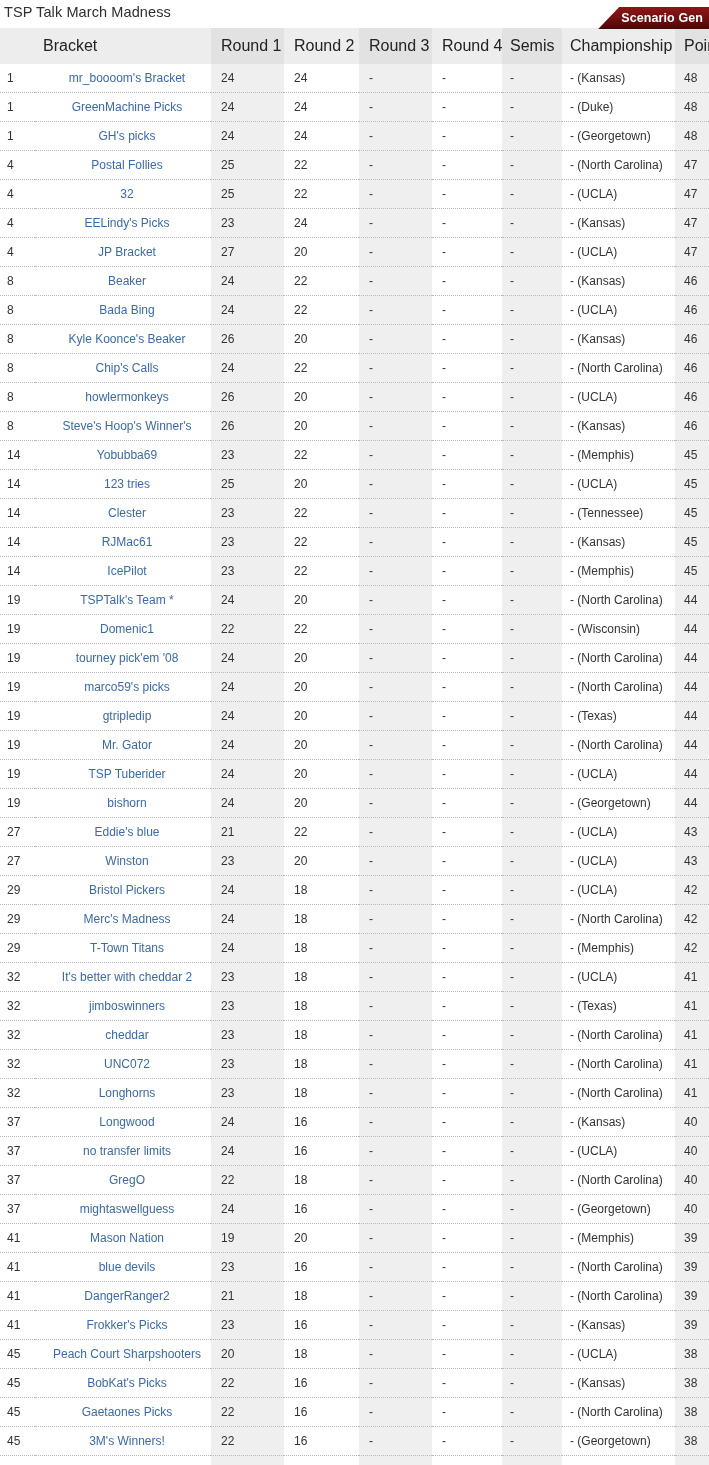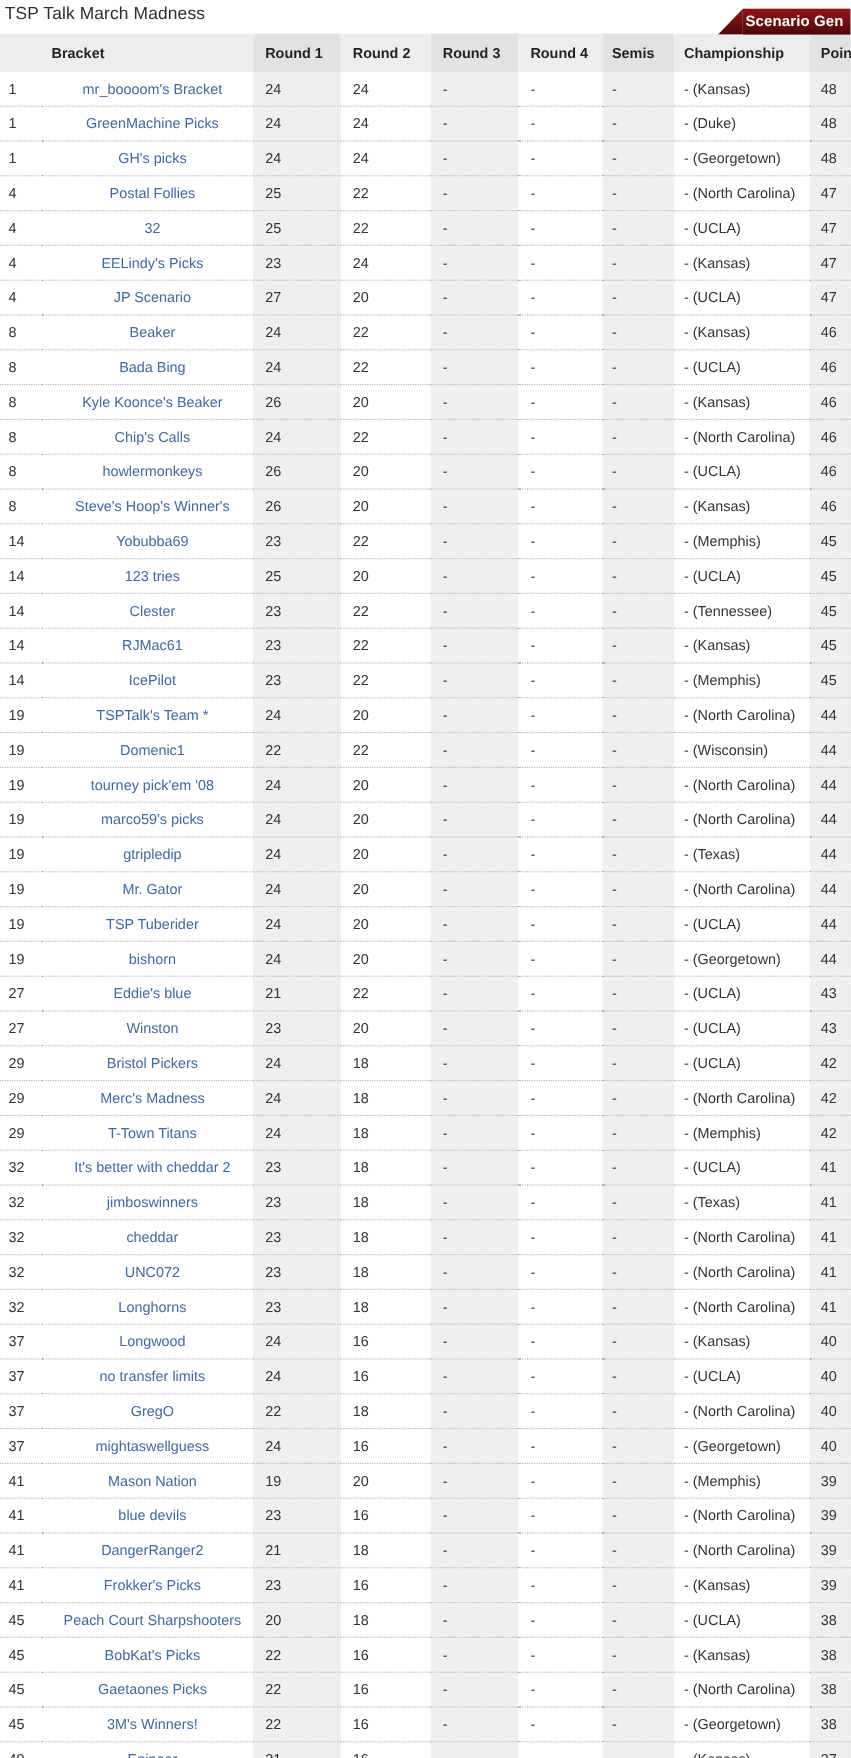--- a/index.html
+++ b/index.html
@@ -71,22 +71,22 @@
   
   #standings-table {
     border-collapse: collapse;
     width: 709px;
     table-layout: fixed;
     font-size: 12px;
   }
   #standings-table thead th {
     background: #ededed;
     color: #232323;
-    font-weight: bold;
-    font-size: 12px;
+    font-weight: normal;
+    font-size: 16px;
     text-align: left;
     padding: 9px 0 9px 0;
     border: none;
     vertical-align: middle;
     white-space: nowrap;
   }
   #standings-table thead th.col-shade {
     background: #e2e2e2;
   }
   #standings-table tbody td {
@@ -212,21 +212,21 @@
         <td class="c-r1 col-shade">23</td>
         <td class="c-r2">24</td>
         <td class="c-r3 col-shade dash-cell">-</td>
         <td class="c-r4 dash-cell">-</td>
         <td class="c-semis col-shade dash-cell">-</td>
         <td class="c-champ">- (Kansas)</td>
         <td class="c-points col-shade">47</td>
       </tr>
       <tr>
         <td class="c-rank">4</td>
-        <td class="c-name"><span class="bracket-link">JP Scenario</span></td>
+        <td class="c-name"><span class="bracket-link">JP Bracket</span></td>
         <td class="c-r1 col-shade">27</td>
         <td class="c-r2">20</td>
         <td class="c-r3 col-shade dash-cell">-</td>
         <td class="c-r4 dash-cell">-</td>
         <td class="c-semis col-shade dash-cell">-</td>
         <td class="c-champ">- (UCLA)</td>
         <td class="c-points col-shade">47</td>
       </tr>
       <tr>
         <td class="c-rank">8</td>

